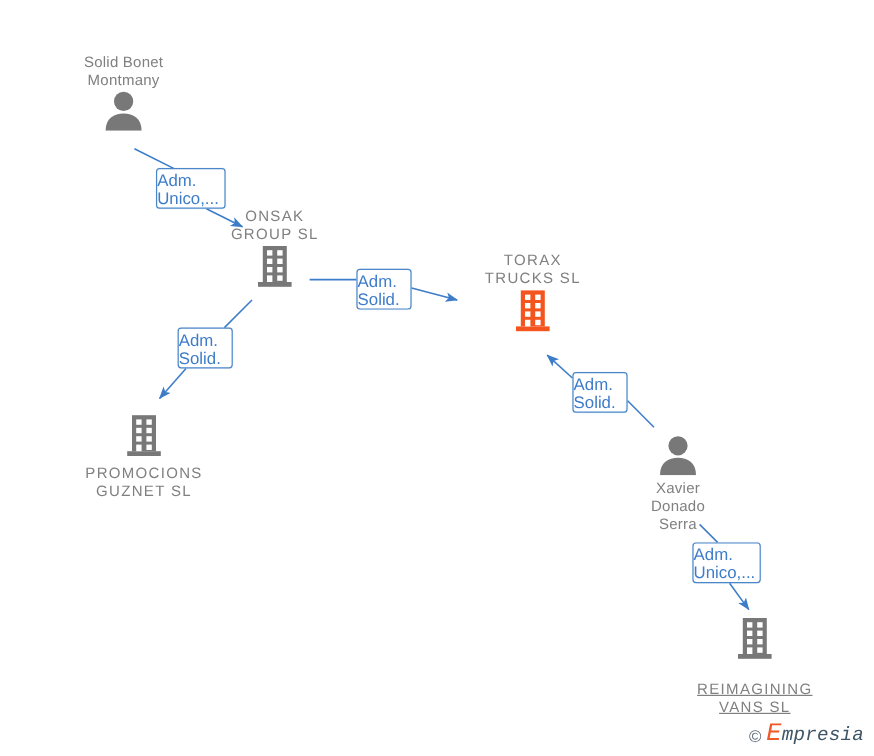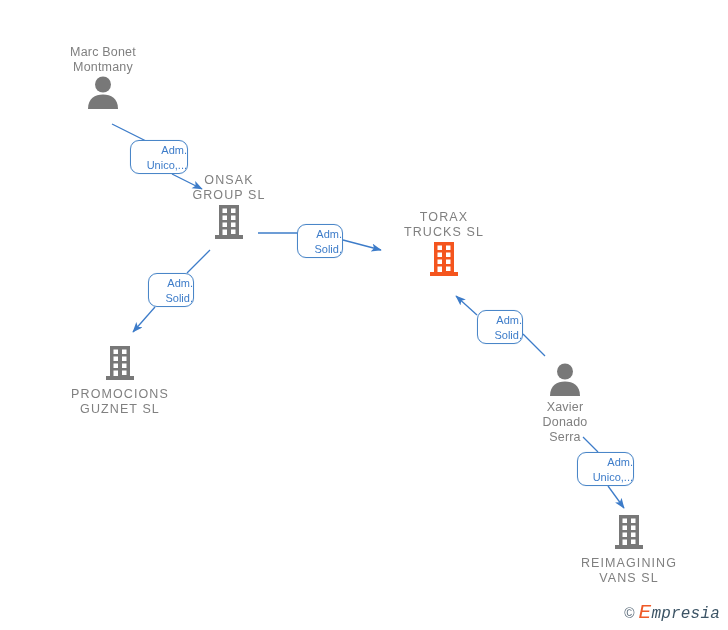--- a/index.html
+++ b/index.html
@@ -45,26 +45,26 @@
     display: block;
   }
   .node.company .caption { letter-spacing: 1.1px; }
   .node.person .caption { letter-spacing: 0.2px; }
 
   
   .rel {
     position: absolute;
     box-sizing: border-box;
     border: 1.3px solid #4a86c8;
-    border-radius: 9px;
+    border-radius: 3px;
     background: #ffffff;
     color: #3d7cc9;
-    font-size: 11px;
+    font-size: 14px;
     line-height: 15px;
-    text-align: right;
+    text-align: left;
     padding-top: 2px;
     white-space: pre-line;
     box-shadow: 0 0 0 0.5px rgba(74,134,200,0.10);
   }
 
   
   #watermark {
     position: absolute;
     right: 8px;
     bottom: 6px;
@@ -116,21 +116,21 @@
     <path d="M545,356 L523,334" stroke="#3d7cc9" stroke-width="1.3" fill="none"></path>
 
     <path d="M477,315 L456,296" stroke="#3d7cc9" stroke-width="1.3" fill="none" marker-end="url(#arrow)"></path>
 
     <path d="M583,437 L598,452" stroke="#3d7cc9" stroke-width="1.3" fill="none"></path>
 
     <path d="M608,486 L624,508" stroke="#3d7cc9" stroke-width="1.3" fill="none" marker-end="url(#arrow)"></path>
   </svg>
 
   <div class="node person" style="left:103px; top:45px;">
-    <div class="caption">Marc Bonet
+    <div class="caption">Solid Bonet
 Montmany</div>
     <span class="glyph">
       <svg width="40" height="34" viewBox="0 0 40 34">
         <circle cx="20" cy="9.5" r="8" fill="#787878"></circle>
         <path d="M5,34 C5,23.5 12,19.5 20,19.5 C28,19.5 35,23.5 35,34 Z" fill="#787878"></path>
       </svg>
     </span>
   </div>
 
   <div class="node company" style="left:229px; top:173px;">
@@ -210,21 +210,21 @@
         <rect x="10.5" y="5.5" width="4.5" height="4.5" fill="#ffffff"></rect>
         <rect x="19" y="5.5" width="4.5" height="4.5" fill="#ffffff"></rect>
         <rect x="10.5" y="12.5" width="4.5" height="4.5" fill="#ffffff"></rect>
         <rect x="19" y="12.5" width="4.5" height="4.5" fill="#ffffff"></rect>
         <rect x="10.5" y="19.5" width="4.5" height="4.5" fill="#ffffff"></rect>
         <rect x="19" y="19.5" width="4.5" height="4.5" fill="#ffffff"></rect>
         <rect x="10.5" y="26.5" width="4.5" height="5.5" fill="#ffffff"></rect>
         <rect x="19" y="26.5" width="4.5" height="4.5" fill="#ffffff"></rect>
       </svg>
     </span>
-    <div class="caption" style="margin-top:5px;">REIMAGINING
+    <div class="caption" style="margin-top:16px;text-decoration:underline;">REIMAGINING
 VANS  SL</div>
   </div>
 
   <div class="rel" style="left:130px; top:140px; width:58px; height:34px;">Adm.
 Unico,...</div>
 
   <div class="rel" style="left:297px; top:224px; width:46px; height:34px;">Adm.
 Solid.</div>
 
   <div class="rel" style="left:148px; top:273px; width:46px; height:34px;">Adm.

